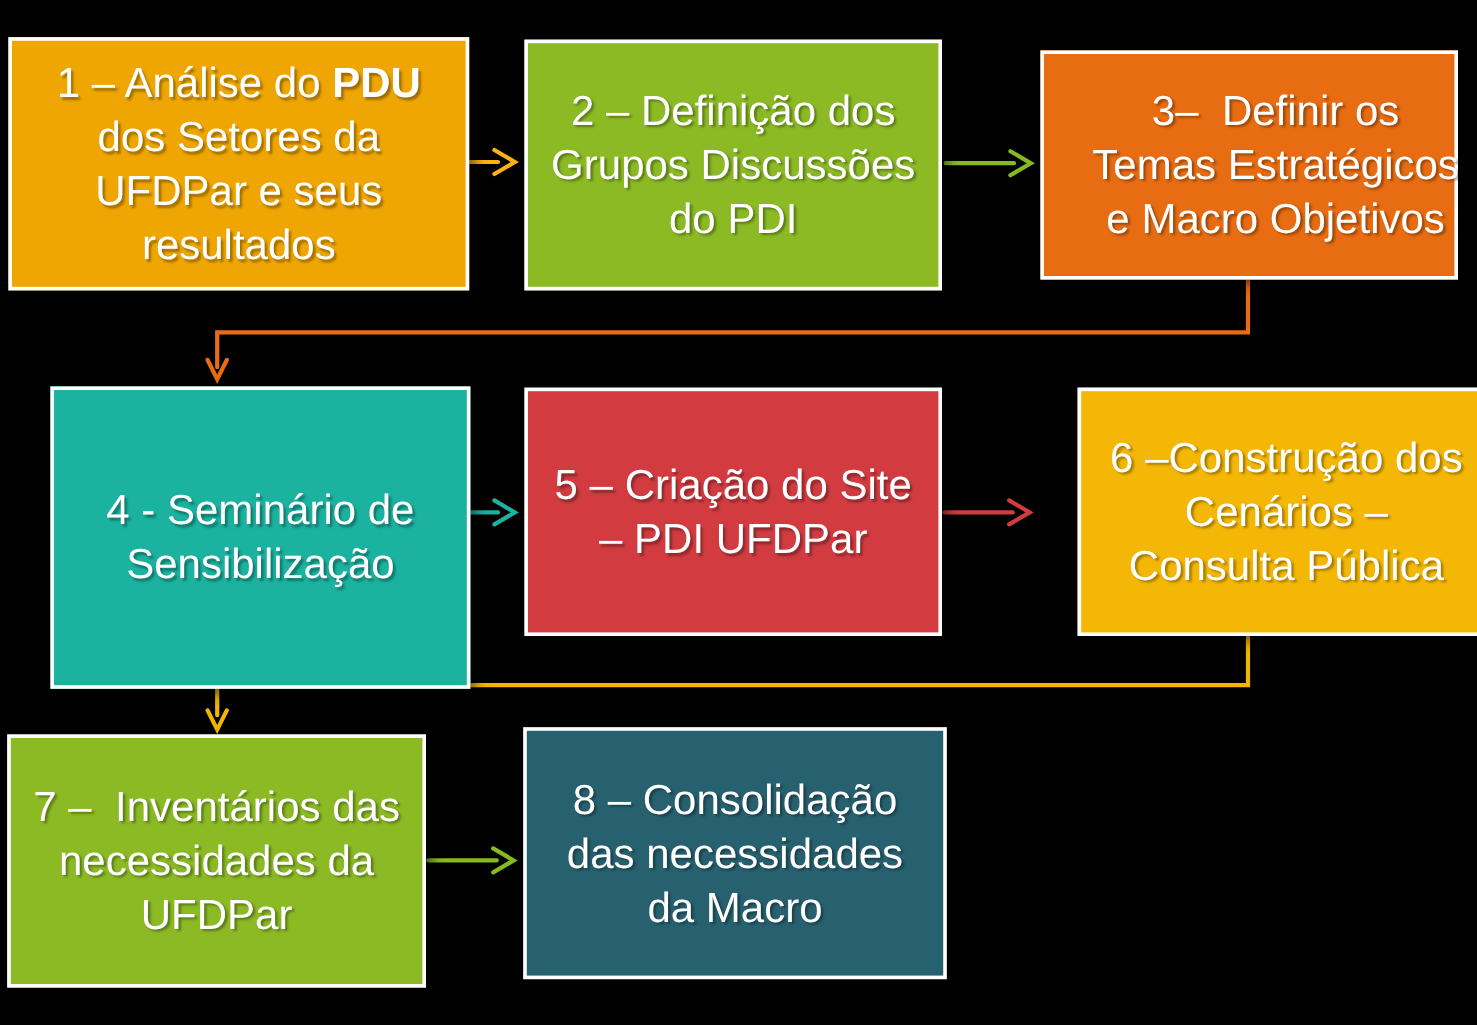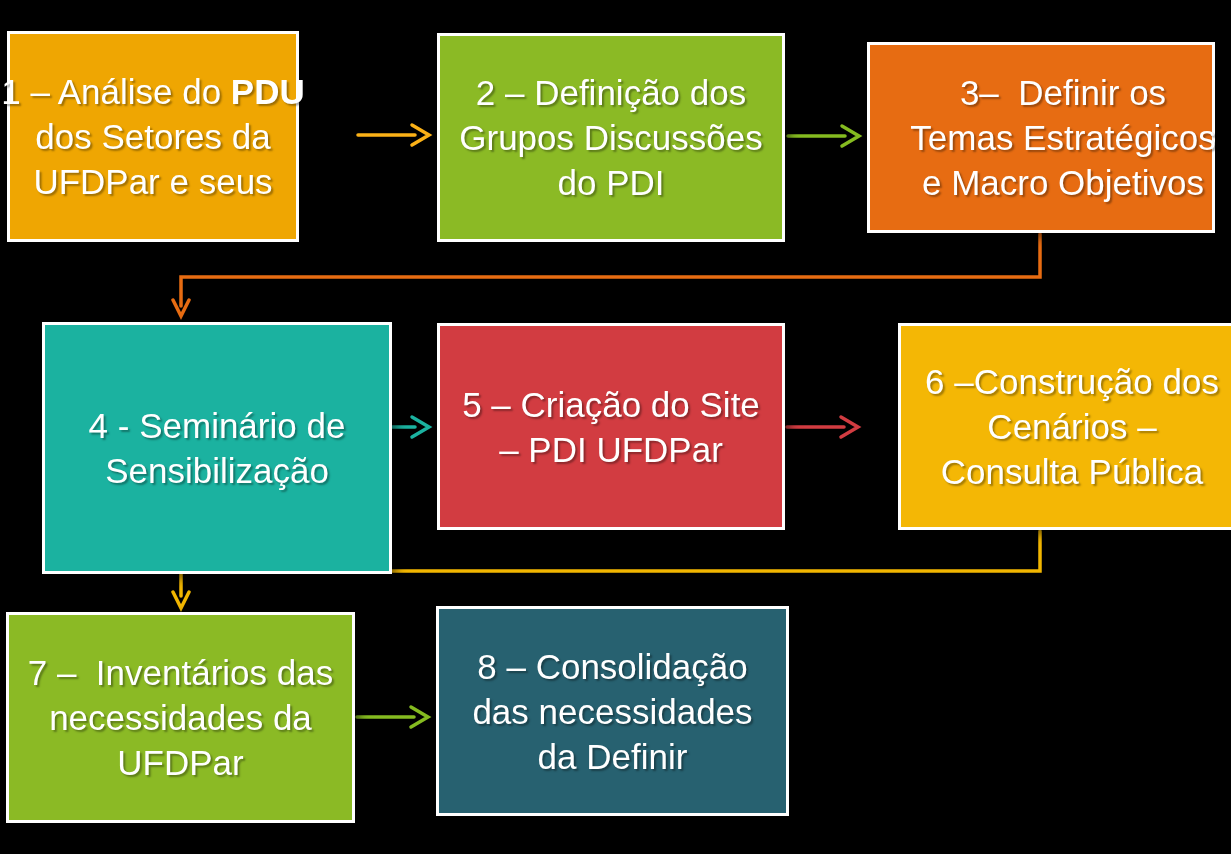--- a/index.html
+++ b/index.html
@@ -21,21 +21,21 @@
     color:#ffffff;text-align:center;
     box-shadow:4px 4px 10px rgba(0,0,0,0.55);
   }
   .line{
     white-space:pre;
     font-size:35px;
     line-height:45px;
     text-shadow:2px 2px 2px rgba(0,0,0,0.35);
   }
   .bold{font-weight:bold;}
-  .pos-1{left:7px;top:31px;width:292px;height:211px;}
+  .pos-1{left:7px;top:31px;width:384px;height:211px;}
   .pos-2{left:437px;top:33px;width:348px;height:209px;}
   .pos-3{left:867px;top:42px;width:348px;height:191px;padding-left:44px;}
   .pos-4{left:6px;top:322px;width:350px;height:252px;margin-left:36px;}
   .pos-5{left:437px;top:323px;width:348px;height:207px;}
   .pos-6{left:867px;top:323px;width:348px;height:207px;margin-left:31px;}
   .pos-7{left:6px;top:612px;width:349px;height:211px;}
   .pos-8{left:436px;top:606px;width:353px;height:210px;}
   .arrow{fill:none;stroke-width:3.5;stroke-linecap:round;stroke-linejoin:miter;}
 </style>
 </head>
@@ -51,20 +51,21 @@
     <path class="arrow" d="M787 427 L844 427 M841 417 L858 427 L841 437" stroke="#D23C41"></path>
     <path class="arrow" d="M1040 531 L1040 571 L181 571 L181 596 M173 592 L181 608 L189 592" stroke="#F2B600"></path>
     <path class="arrow" d="M357 717 L414 717 M411 707 L428 717 L411 727" stroke="#85BB20"></path>
   </svg>
 
   <div id="boxes">
       <div class="box pos-1" style="background: rgb(239, 166, 2);">
         <div class="line"><span>1 – Análise do </span><span class="bold">PDU</span></div>
         <div class="line"><span>dos Setores da</span></div>
         <div class="line"><span>UFDPar e seus</span></div>
+        <div class="line"><span>resultados</span></div>
       </div>
       <div class="box pos-2" style="background: rgb(139, 186, 37);">
         <div class="line"><span>2 – Definição dos</span></div>
         <div class="line"><span>Grupos Discussões</span></div>
         <div class="line"><span>do PDI</span></div>
       </div>
       <div class="box pos-3" style="background: rgb(231, 108, 18);">
         <div class="line"><span>3–  Definir os</span></div>
         <div class="line"><span>Temas Estratégicos</span></div>
         <div class="line"><span>e Macro Objetivos</span></div>
@@ -83,17 +84,17 @@
         <div class="line"><span>Consulta Pública</span></div>
       </div>
       <div class="box pos-7" style="background: rgb(139, 186, 37);">
         <div class="line"><span>7 –  Inventários das</span></div>
         <div class="line"><span>necessidades da</span></div>
         <div class="line"><span>UFDPar</span></div>
       </div>
       <div class="box pos-8" style="background: rgb(39, 97, 112);">
         <div class="line"><span>8 – Consolidação</span></div>
         <div class="line"><span>das necessidades</span></div>
-        <div class="line"><span>da Definir</span></div>
+        <div class="line"><span>da Macro</span></div>
       </div>
     </div>
 
 </div>
 
 </body></html>

